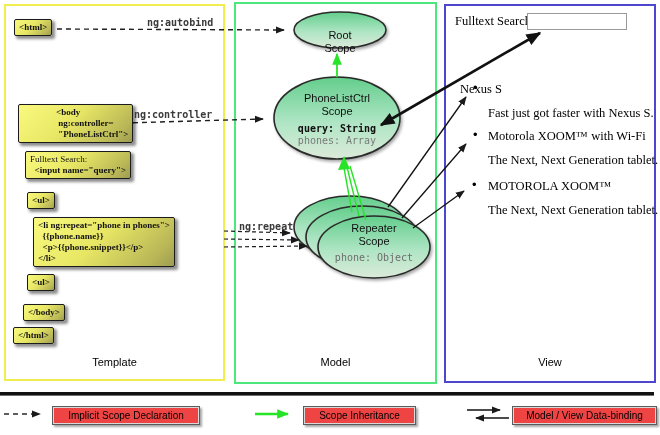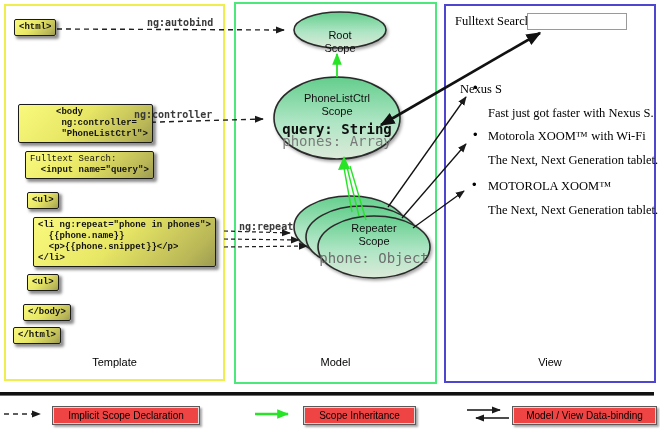--- a/index.html
+++ b/index.html
@@ -8,30 +8,30 @@
   .col{position:absolute;border-width:2px;border-style:solid;background:transparent;}
   .col-template{left:4px;top:4px;width:217px;height:373px;border-color:#f0ee4e;}
   .col-model{left:234px;top:2px;width:199px;height:378px;border-color:#4ce87c;}
   .col-view{left:444px;top:4px;width:208px;height:375px;border-color:#4f46cf;}
   .col-label{position:absolute;text-align:center;font-size:11px;color:#000;}
   .lbl-template{left:4px;top:356px;width:221px;}
   .lbl-model{left:234px;top:356px;width:203px;}
   .lbl-view{left:444px;top:356px;width:212px;}
   svg.overlay{position:absolute;left:0;top:0;pointer-events:none;z-index:2;}
   .layer{position:absolute;left:0;top:0;width:660px;height:435px;z-index:3;pointer-events:none;}
-  .codebox{position:absolute;white-space:pre;font-family:Liberation Mono, monospace;
+  .codebox{position:absolute;white-space:pre;font-family:Liberation Serif, serif;
            font-size:9px;line-height:11px;font-weight:bold;color:#111;
            background:linear-gradient(135deg,#f9f97e 0%,#e8e765 45%,#b9b757 85%,#9d9c52 100%);
            border:1.5px solid #1b1b1b;border-radius:2px;padding:2px 4px;
            box-shadow:2.5px 2.5px 3px rgba(0,0,0,0.45);}
   .codebox .norm{font-weight:normal;}
   .arrowlabel{position:absolute;font-family:"DejaVu Sans Mono","Liberation Mono",monospace;
               font-size:10px;font-weight:bold;color:#3a3a3a;}
   .scopetext{position:absolute;text-align:center;color:#101010;font-size:11px;line-height:13px;}
-  .scopeprops{font-family:"DejaVu Sans Mono","Liberation Mono",monospace;font-size:14px;line-height:12px;}
+  .scopeprops{font-family:"DejaVu Sans Mono","Liberation Mono",monospace;font-size:10px;line-height:12px;}
   .prop-bold{font-weight:bold;color:#101010;}
   .prop-grey{color:#7a7a7a;}
   .viewtext{font-family:"Liberation Serif",serif;font-size:12.5px;color:#000;}
   .view-search-label{position:absolute;left:455px;top:14px;}
   .view-input{position:absolute;left:527px;top:13px;width:94px;height:15px;border:1px solid #9a9a9a;
               background:#fff;font-size:11px;padding:0 2px;pointer-events:auto;}
   .vitem-title{position:absolute;}
   .bullet{position:absolute;font-size:13px;}
   .legendbox{position:absolute;height:17px;line-height:17px;text-align:center;font-size:10px;color:#000;
              background:#ef4444;border:1.5px solid #5a5a5a;box-shadow:1.5px 1.5px 2px rgba(0,0,0,0.35),inset 0 0 0 1px #d9d9d9;}

